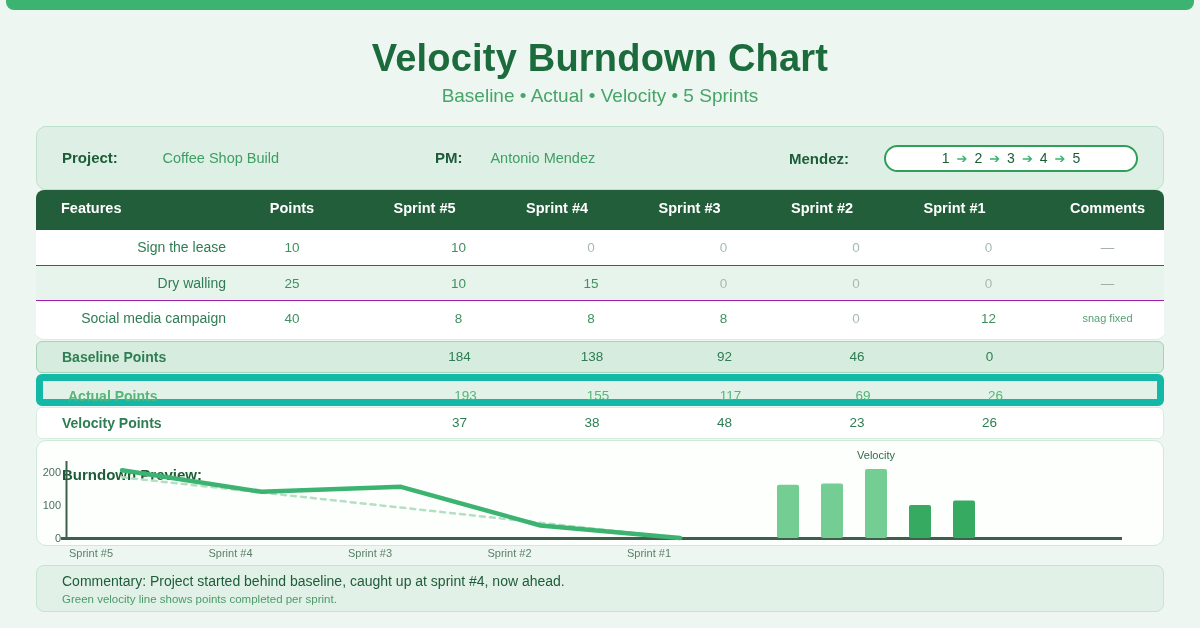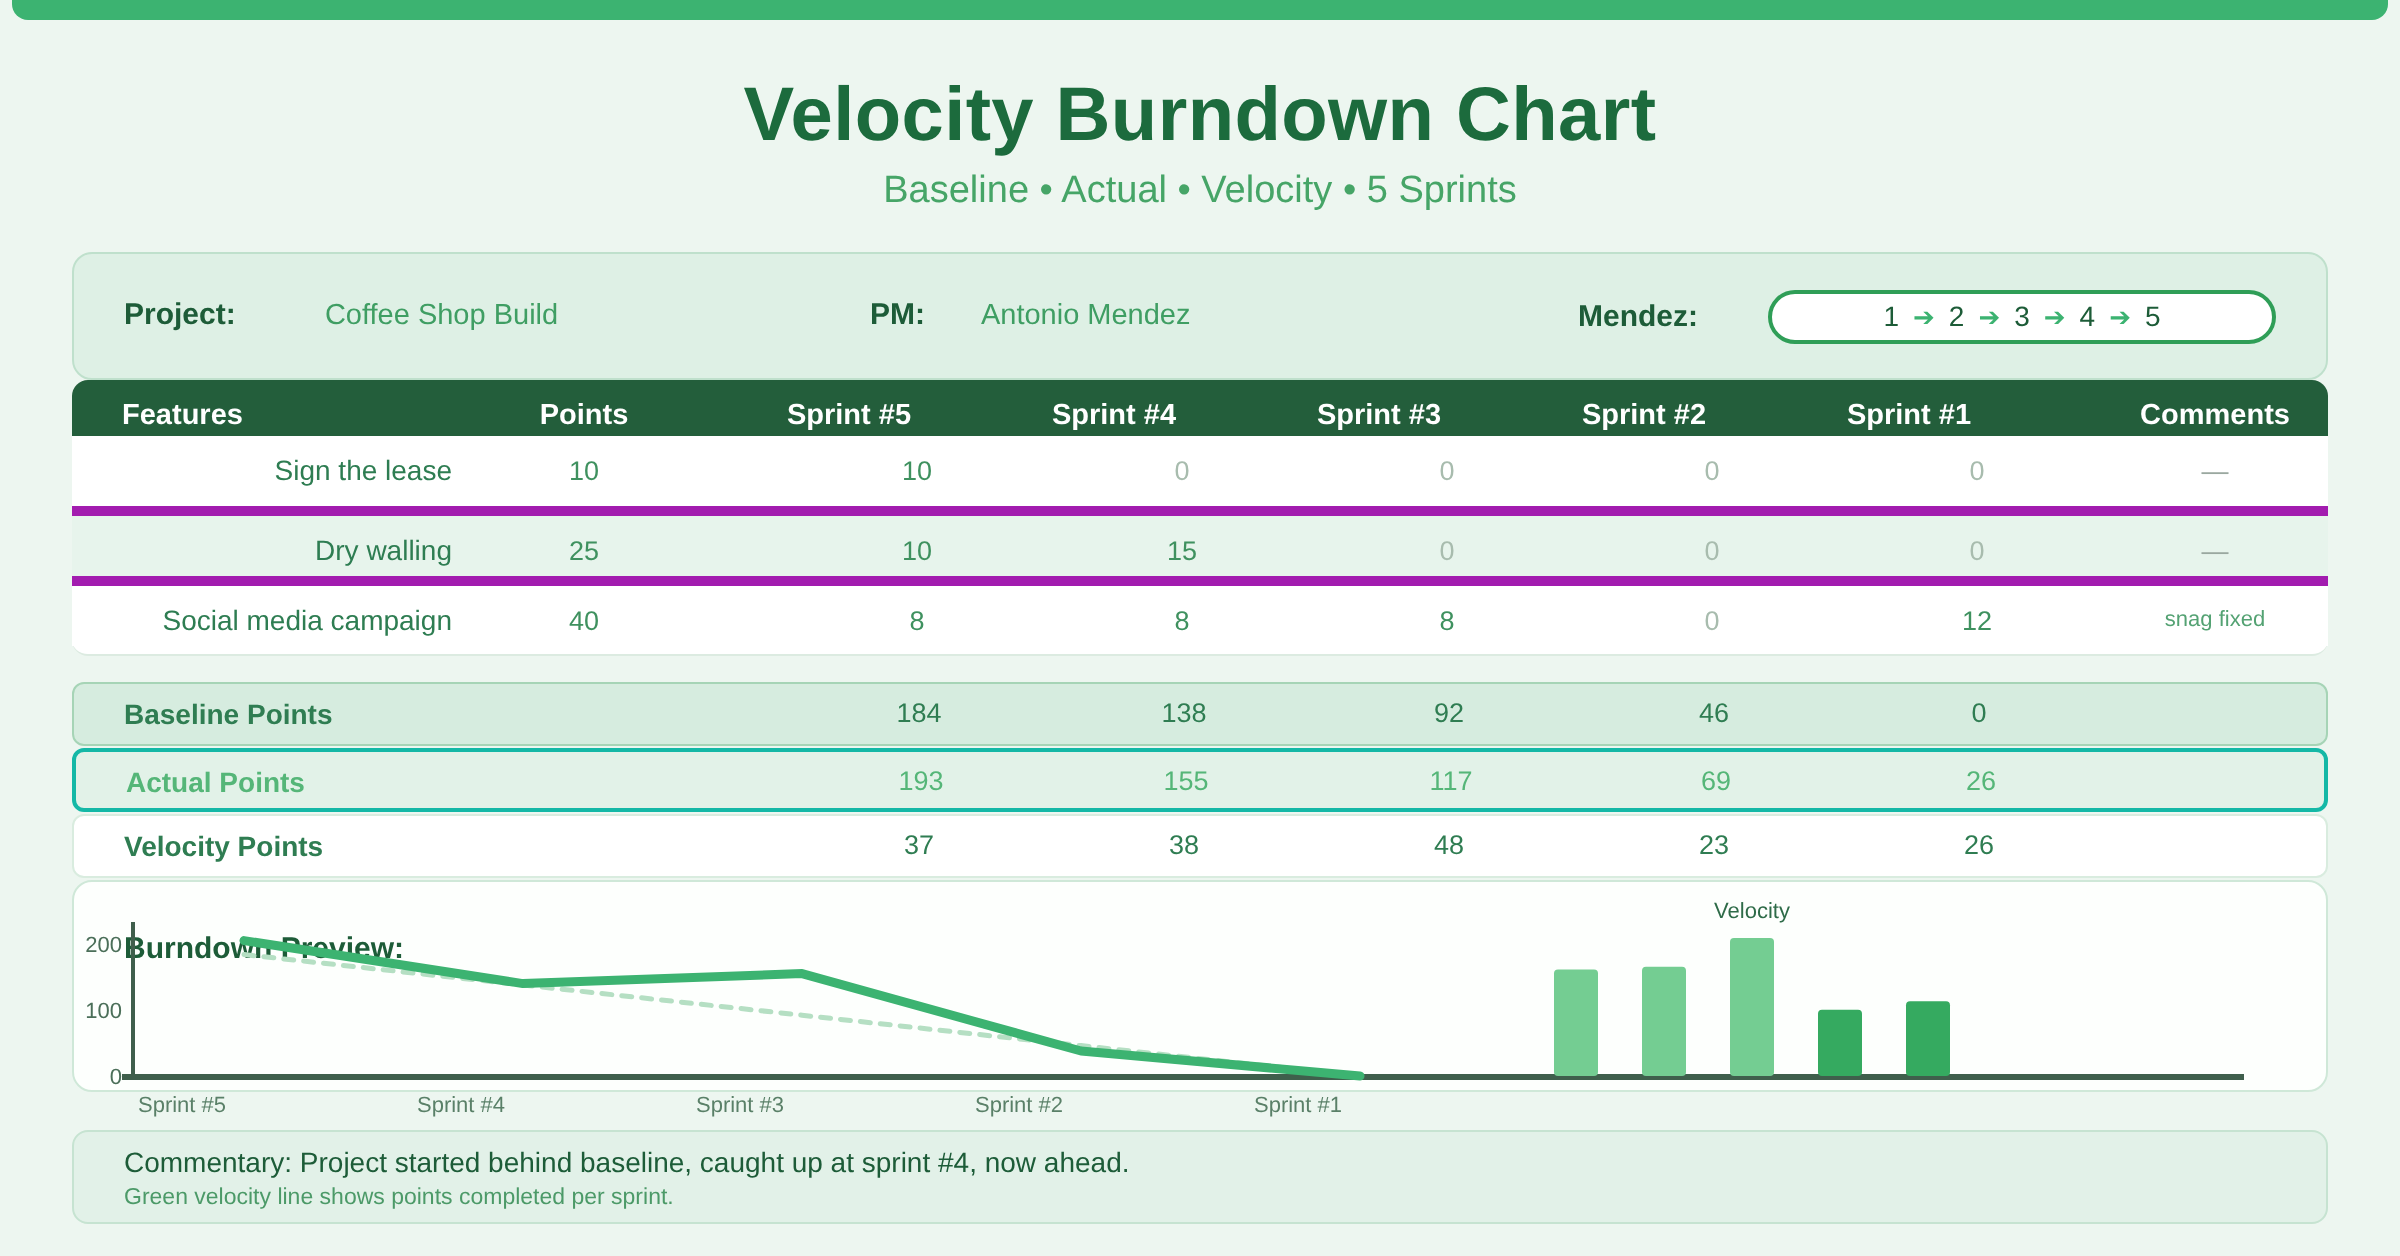--- a/index.html
+++ b/index.html
@@ -23,41 +23,41 @@
   .plabel.w1 { width:96px; } .plabel.w2 { width:51px; } .plabel.w3 { width:95px; }
   .pvalue { font-size:14.5px; color:#3f9e63; }
   .sprint-pill { flex:1; margin-left:0; height:27px; background:#ffffff;
     border:2px solid #2f9e57; border-radius:15px; display:flex; align-items:center;
     justify-content:center; font-size:14px; }
   .snum { color:#1d5c38; } .arrow { color:#3cb371; margin:0 7px; font-size:13px; }
 
   .table-card { position:absolute; left:36px; top:190px; width:1128px; background:#fff;
     border-radius:8px; padding-bottom:4px; border-bottom:1px solid #dcebe1; }
   .grid { display:grid; grid-template-columns:190px 132px 133px 132px 133px 132px 133px 143px; }
-  .thead { background:#235e3b; border-radius:8px 8px 0 0; height:28px; }
+  .thead { background:#235e3b; border-radius:8px 8px 0 0; height:40px; }
   .hcell { color:#fff; font-weight:bold; font-size:14.5px; line-height:36px; text-align:center; }
   .hcell.feat { text-align:left; padding-left:25px; }
   .hcell.cmt { padding-left:30px; }
   .trow { height:35px; background:#fff; }
   .trow.alt { background:#e7f4ec; }
-  .trow + .trow { border-top:5px solid #a21caf; }
+  .trow + .trow { border-top:1px solid #a21caf; }
   .cell { font-size:13.5px; line-height:35px; text-align:center; color:#3f915f; }
   .cell.feat { text-align:right; padding-left:25px; font-size:14px; color:#2e7d52; }
   .cell.sprint { padding-left:68px; }
   .cell.muted { color:#a8bcae; }
   .cell.dash { color:#9aa8a0; padding-left:30px; }
   .cell.note { font-size:11px; color:#54a273; padding-left:30px; }
 
   .sumrow { position:absolute; left:36px; width:1128px; height:32px; border-radius:6px;
     display:grid; grid-template-columns:322px 133px 132px 133px 132px 133px 143px; }
   .sumrow .scell { line-height:30px; font-size:13.5px; text-align:center; padding-left:68px; }
   .sumrow .slabel { text-align:left; padding-left:25px; font-size:14px; font-weight:bold; color:#1d5c38; }
   .s0 { top:341px; background:#d6ecdf; border:1px solid #a6d4b6; }
   .s0 .scell { color:#2f7d52; }
-  .s1 { top:374px; background:#e2f2e8; border:2px solid #14b8a6; }
+  .s1 { top:374px; background:#e2f2e8; border:7px solid #14b8a6; }
   .s1 .scell { color:#55b678; }
   .s2 { top:407px; background:#ffffff; border:1px solid #d9ecdf; }
   .s2 .scell { color:#2f7d52; }
 
   .chart-card { position:absolute; left:36px; top:440px; width:1128px; height:106px;
     background:#fdfffd; border:1px solid #cfe8d8; border-radius:10px; }
   .chart-title { position:absolute; left:25px; top:25px; font-size:15px; font-weight:bold;
     color:#1d5c38; z-index:1; }
   .chart-card svg { position:absolute; left:0; top:0; z-index:2; }
 

